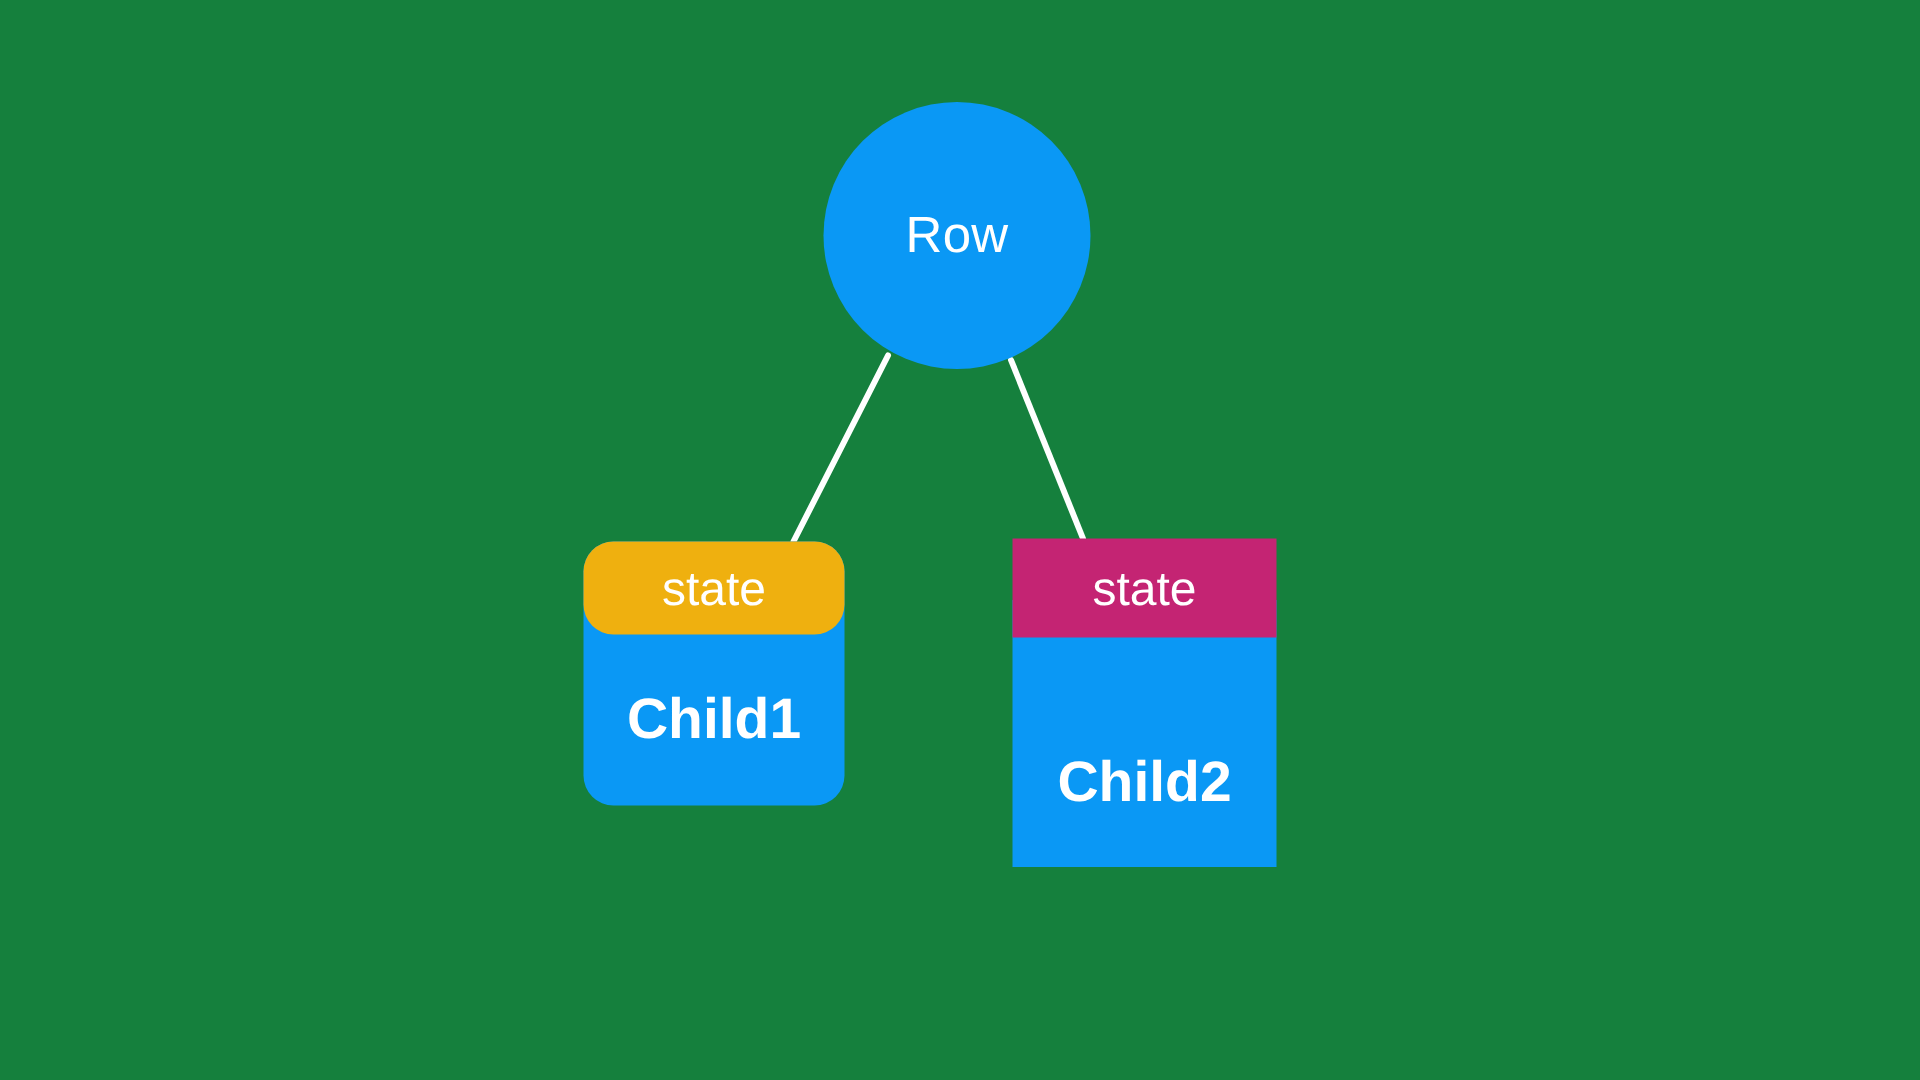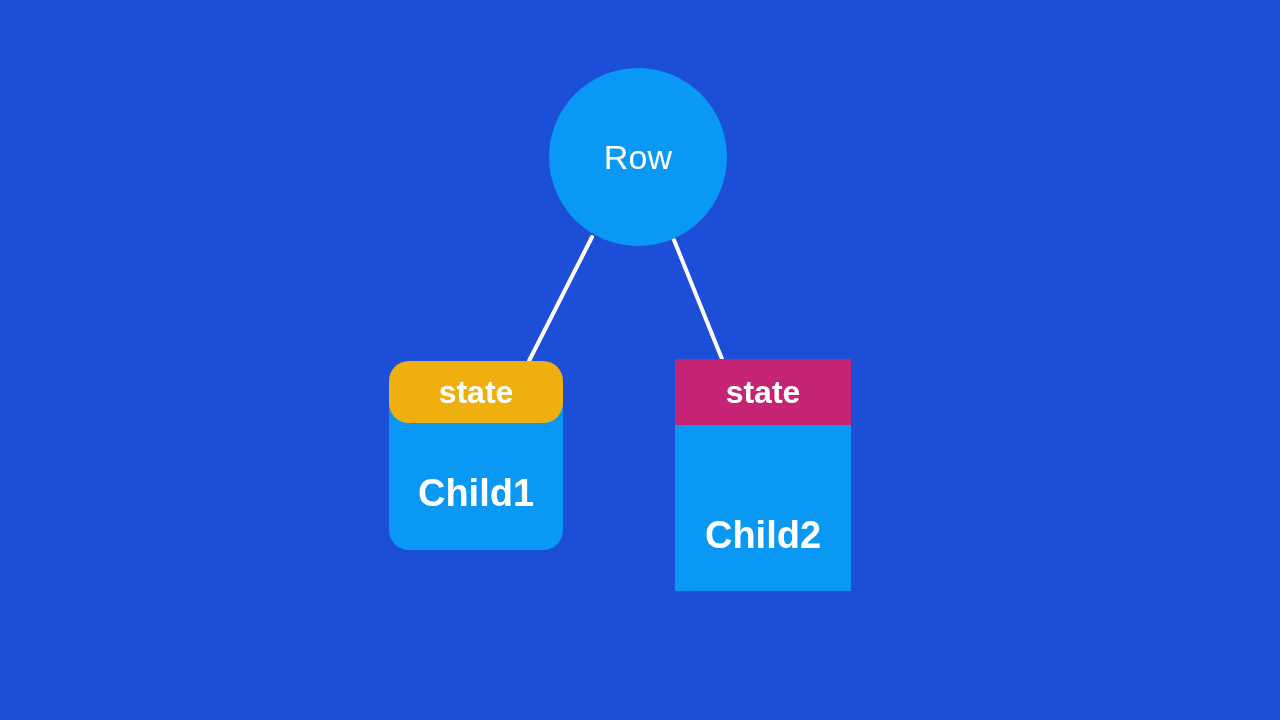--- a/index.html
+++ b/index.html
@@ -48,21 +48,21 @@
     white-space: nowrap;
   }
   
   .node-box {
     position: absolute;
     box-sizing: border-box;
     overflow: visible;
   }
   .node-box-body {
     position: absolute;
-    left: 0; top: 13px;
+    left: 0; top: 0;
     width: 100%;
     height: 100%;
     display: flex;
     align-items: center;
     justify-content: center;
   }
   .node-box-label {
     color: #ffffff;
     font-size: 38px;
     font-weight: bold;
@@ -76,34 +76,34 @@
     left: 0;
     top: 0;
     width: 100%;
     display: flex;
     align-items: center;
     justify-content: center;
   }
   .node-box-header-label {
     color: #ffffff;
     font-size: 32px;
-    font-weight: bold;
+    font-weight: normal;
     line-height: 1;
     white-space: nowrap;
   }
   
   .rounded .node-box-body { border-radius: 20px; }
   .rounded .node-box-header { border-radius: 20px; }
   .square .node-box-body { border-radius: 0; }
   .square .node-box-header { border-radius: 0; }
 </style>
 </head>
 <body style="width: 1280px; height: 720px;">
 
-<div id="stage" style="width: 1280px; height: 720px; background: #1d4ed8;">
+<div id="stage" style="width: 1280px; height: 720px; background: #15803d;">
 
   <svg id="edges" width="1280" height="720" viewBox="0 0 1280 720">
     <line id="line-1" stroke-linecap="round" x1="592" y1="237" x2="529" y2="361" stroke="#ffffff" stroke-width="4"></line>
     <line id="line-2" stroke-linecap="round" x1="674" y1="240" x2="722" y2="359" stroke="#ffffff" stroke-width="4"></line>
   </svg>
 
   <div class="node-circle" id="root-node" style="left: 549px; top: 68px; width: 178px; height: 178px; background: rgb(10, 152, 245);">
     <span class="node-circle-label" style="color: rgb(255, 255, 255);">Row</span>
   </div>
 

